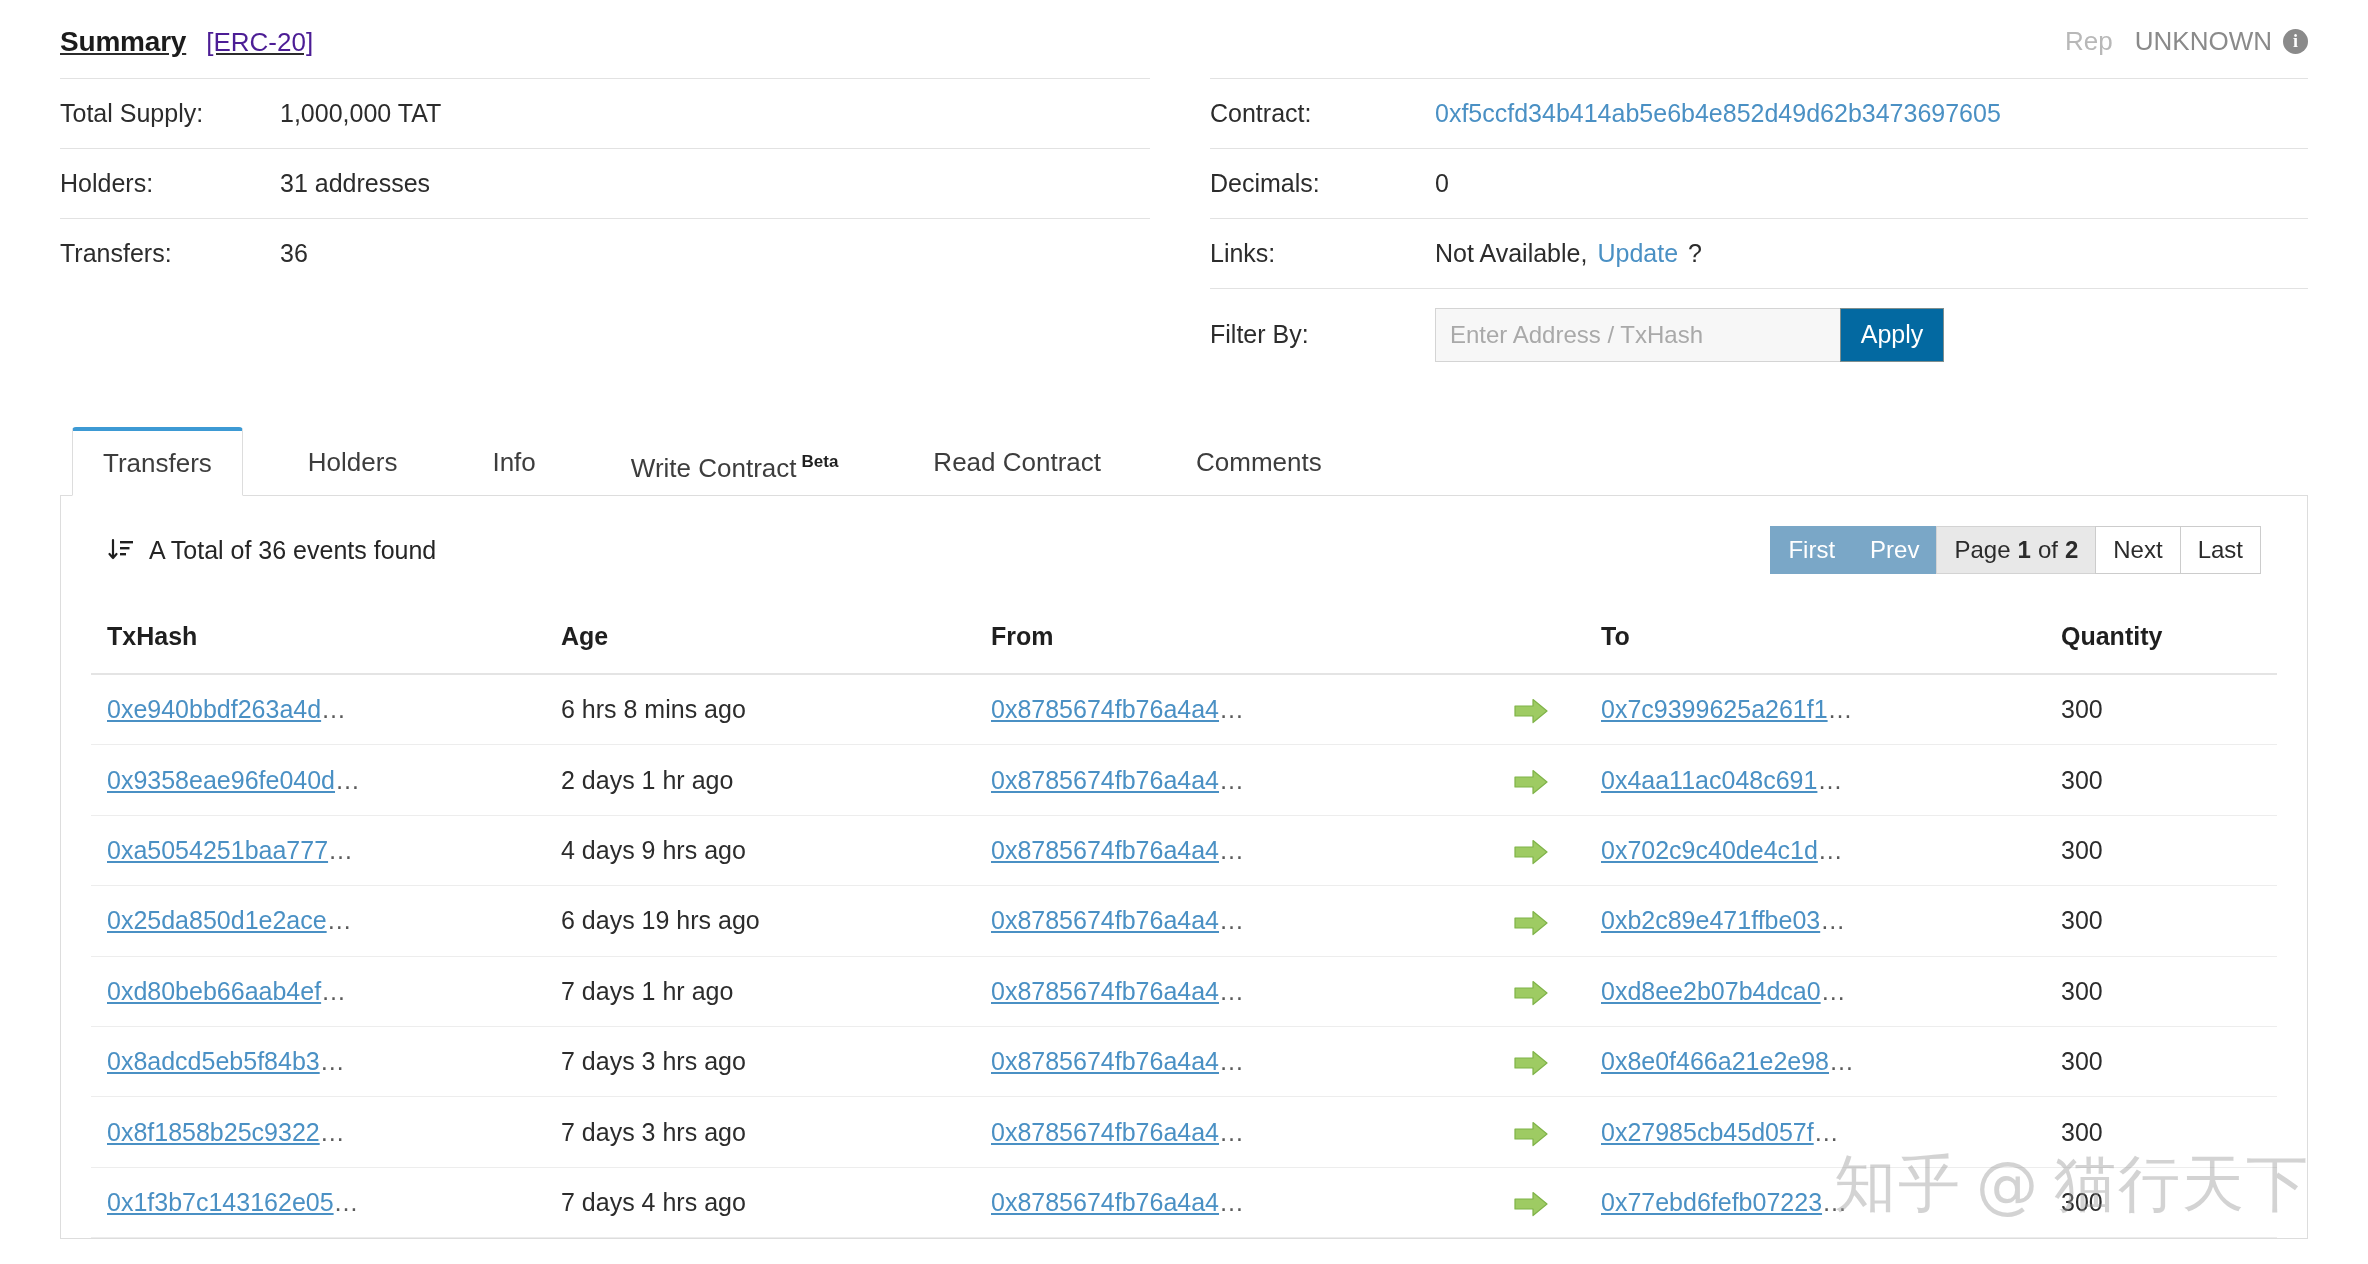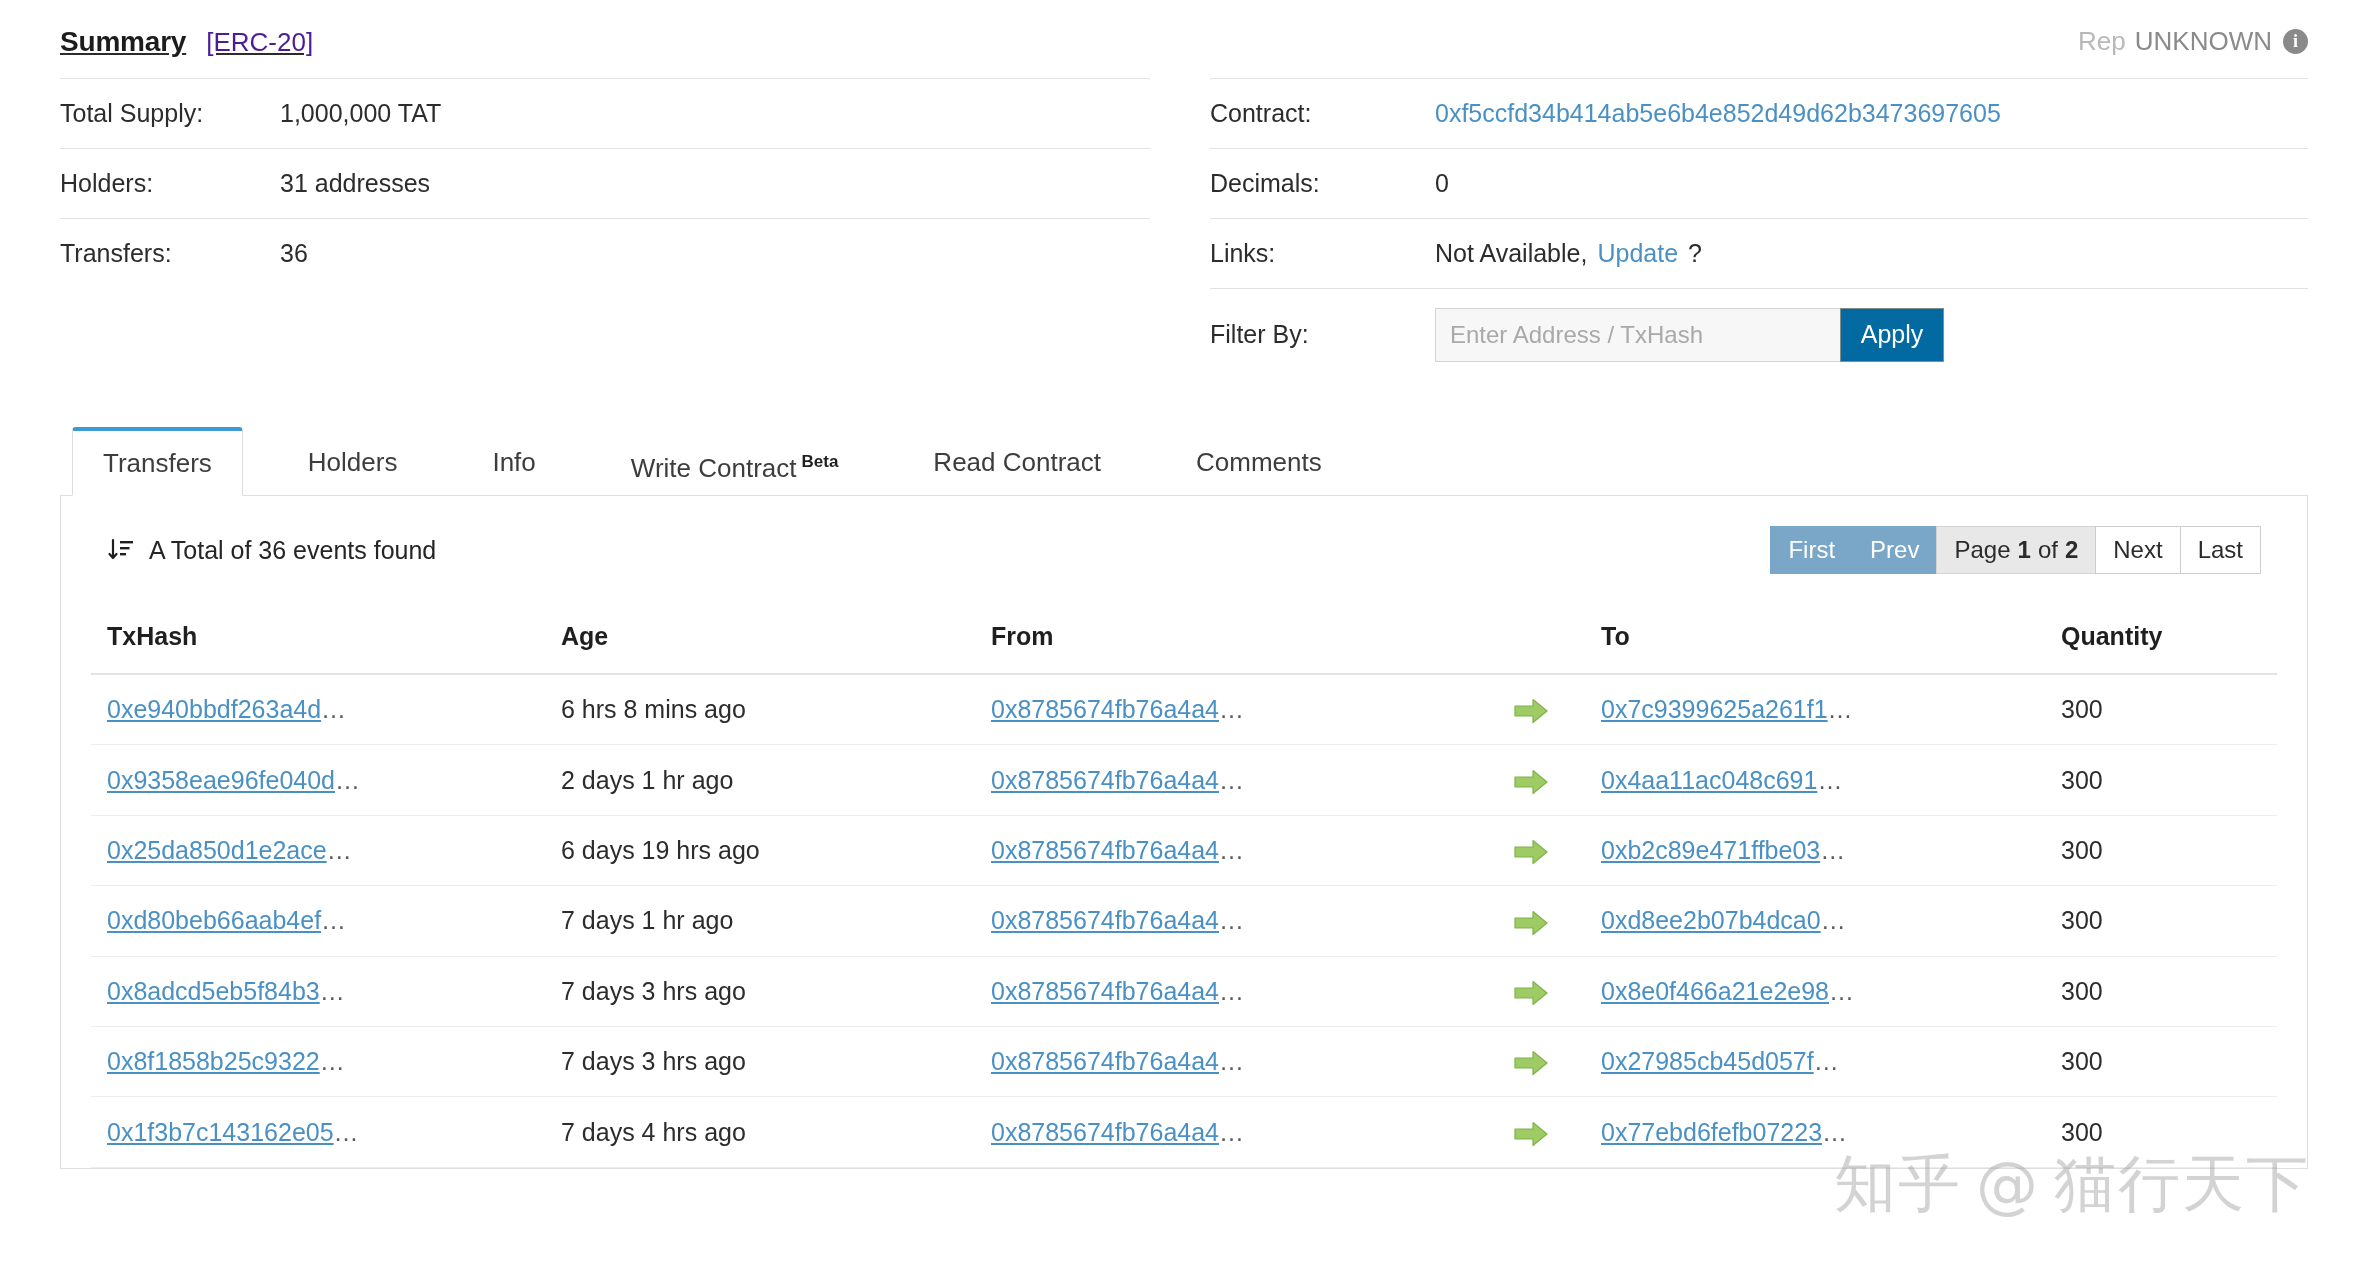--- a/index.html
+++ b/index.html
@@ -47,21 +47,21 @@
   }
   .rep-wrap {
     position: absolute;
     top: 26px;
     right: 60px;
     display: flex;
     align-items: center;
     font-size: 26px;
   }
   .rep-label { color: #b8b8b8; }
-  .rep-value { color: #8a8a8a; margin-left: 9px; }
+  .rep-value { color: #8a8a8a; margin-left: 22px; }
   .info-badge {
     display: inline-block;
     width: 25px; height: 25px;
     border-radius: 50%;
     background: #8a8a8a;
     color: #ffffff;
     text-align: center;
     line-height: 25px;
     font-size: 18px;
     font-weight: bold;
@@ -376,20 +376,30 @@
             <td class="c-hash"><a href="#" class="ell">0x9358eae96fe040d</a><span class="dots">…</span></td>
             <td class="c-age">2 days 1 hr ago</td>
             <td class="c-from"><a href="#" class="ell">0x8785674fb76a4a4</a><span class="dots">…</span></td>
             <td class="c-arr"><span><svg class="arrow-icon" width="34" height="26" viewBox="0 0 34 26" aria-hidden="true">
                   <path d="M1 8 H19 V1.5 L33 13 L19 24.5 V18 H1 Z" fill="#9ecb63" stroke="#7fb348" stroke-width="1.2" stroke-linejoin="round"></path>
                 </svg></span></td>
             <td class="c-to"><a href="#" class="ell">0x4aa11ac048c691</a><span class="dots">…</span></td>
             <td class="c-qty">300</td>
           </tr>
           <tr>
+            <td class="c-hash"><a href="#" class="ell">0xa5054251baa777</a><span class="dots">…</span></td>
+            <td class="c-age">4 days 9 hrs ago</td>
+            <td class="c-from"><a href="#" class="ell">0x8785674fb76a4a4</a><span class="dots">…</span></td>
+            <td class="c-arr"><span><svg class="arrow-icon" width="34" height="26" viewBox="0 0 34 26" aria-hidden="true">
+                  <path d="M1 8 H19 V1.5 L33 13 L19 24.5 V18 H1 Z" fill="#9ecb63" stroke="#7fb348" stroke-width="1.2" stroke-linejoin="round"></path>
+                </svg></span></td>
+            <td class="c-to"><a href="#" class="ell">0x702c9c40de4c1d</a><span class="dots">…</span></td>
+            <td class="c-qty">300</td>
+          </tr>
+          <tr>
             <td class="c-hash"><a href="#" class="ell">0x25da850d1e2ace</a><span class="dots">…</span></td>
             <td class="c-age">6 days 19 hrs ago</td>
             <td class="c-from"><a href="#" class="ell">0x8785674fb76a4a4</a><span class="dots">…</span></td>
             <td class="c-arr"><span><svg class="arrow-icon" width="34" height="26" viewBox="0 0 34 26" aria-hidden="true">
                   <path d="M1 8 H19 V1.5 L33 13 L19 24.5 V18 H1 Z" fill="#9ecb63" stroke="#7fb348" stroke-width="1.2" stroke-linejoin="round"></path>
                 </svg></span></td>
             <td class="c-to"><a href="#" class="ell">0xb2c89e471ffbe03</a><span class="dots">…</span></td>
             <td class="c-qty">300</td>
           </tr>
           <tr>

